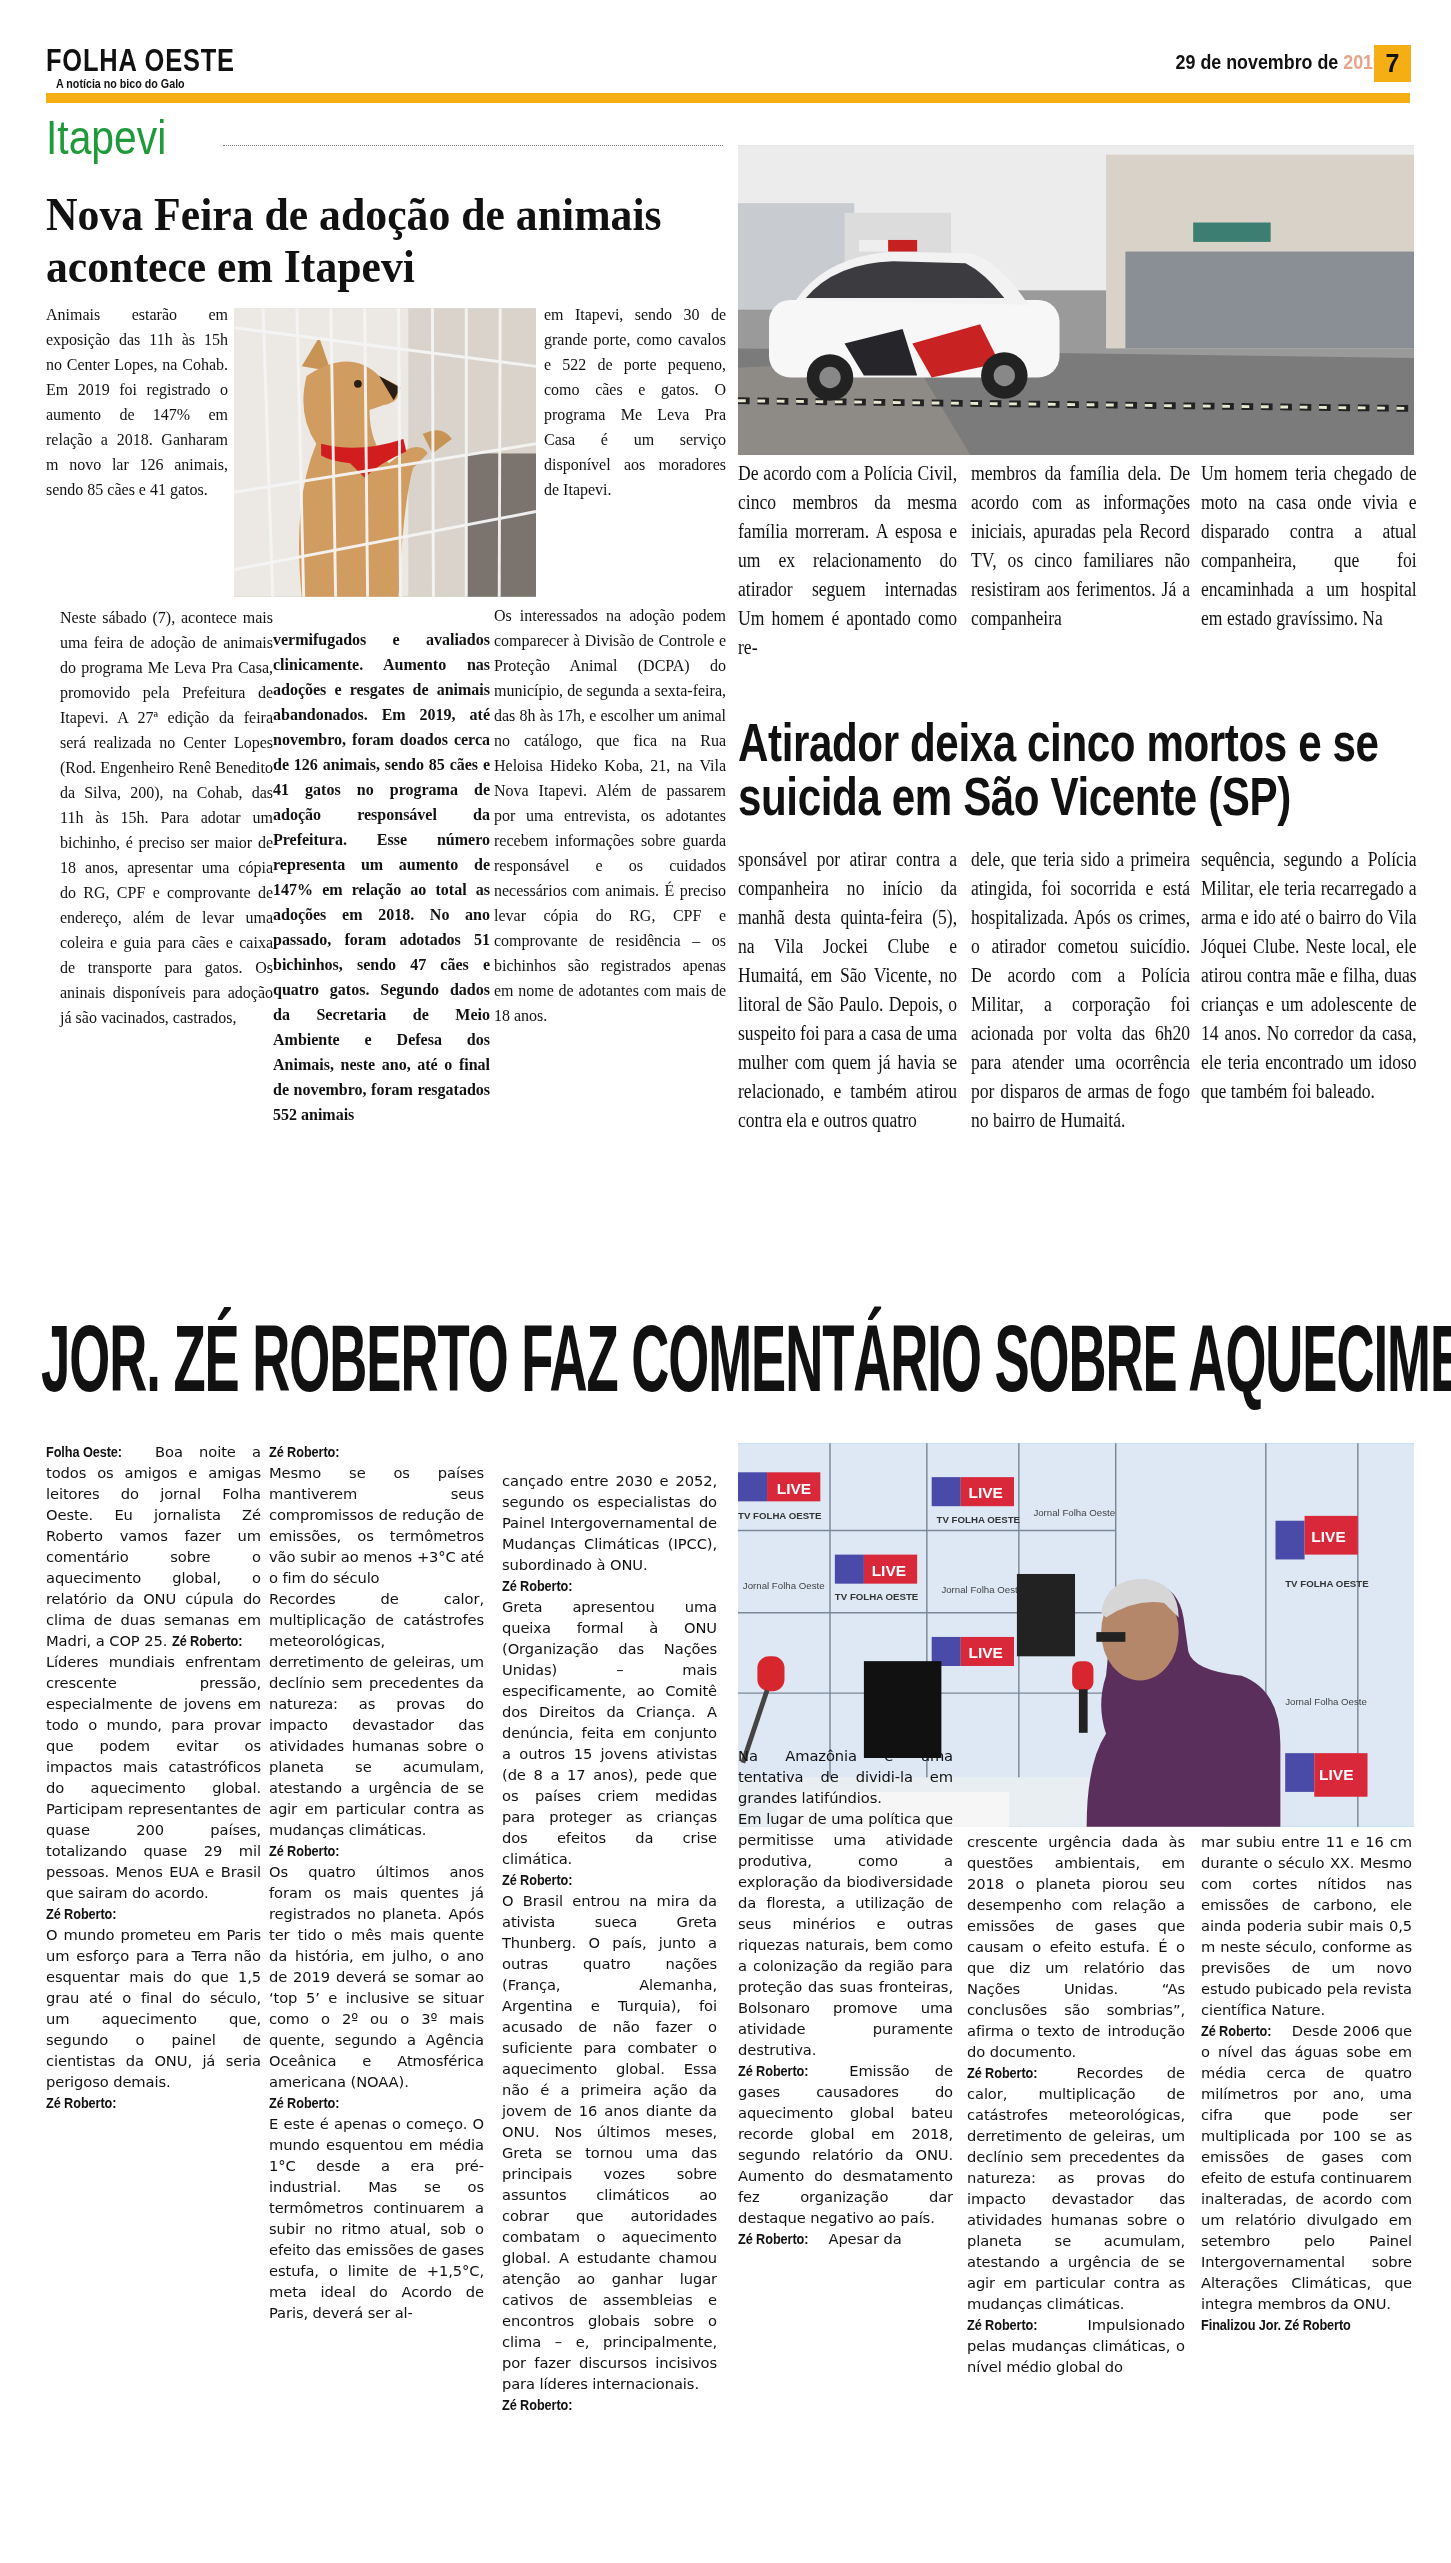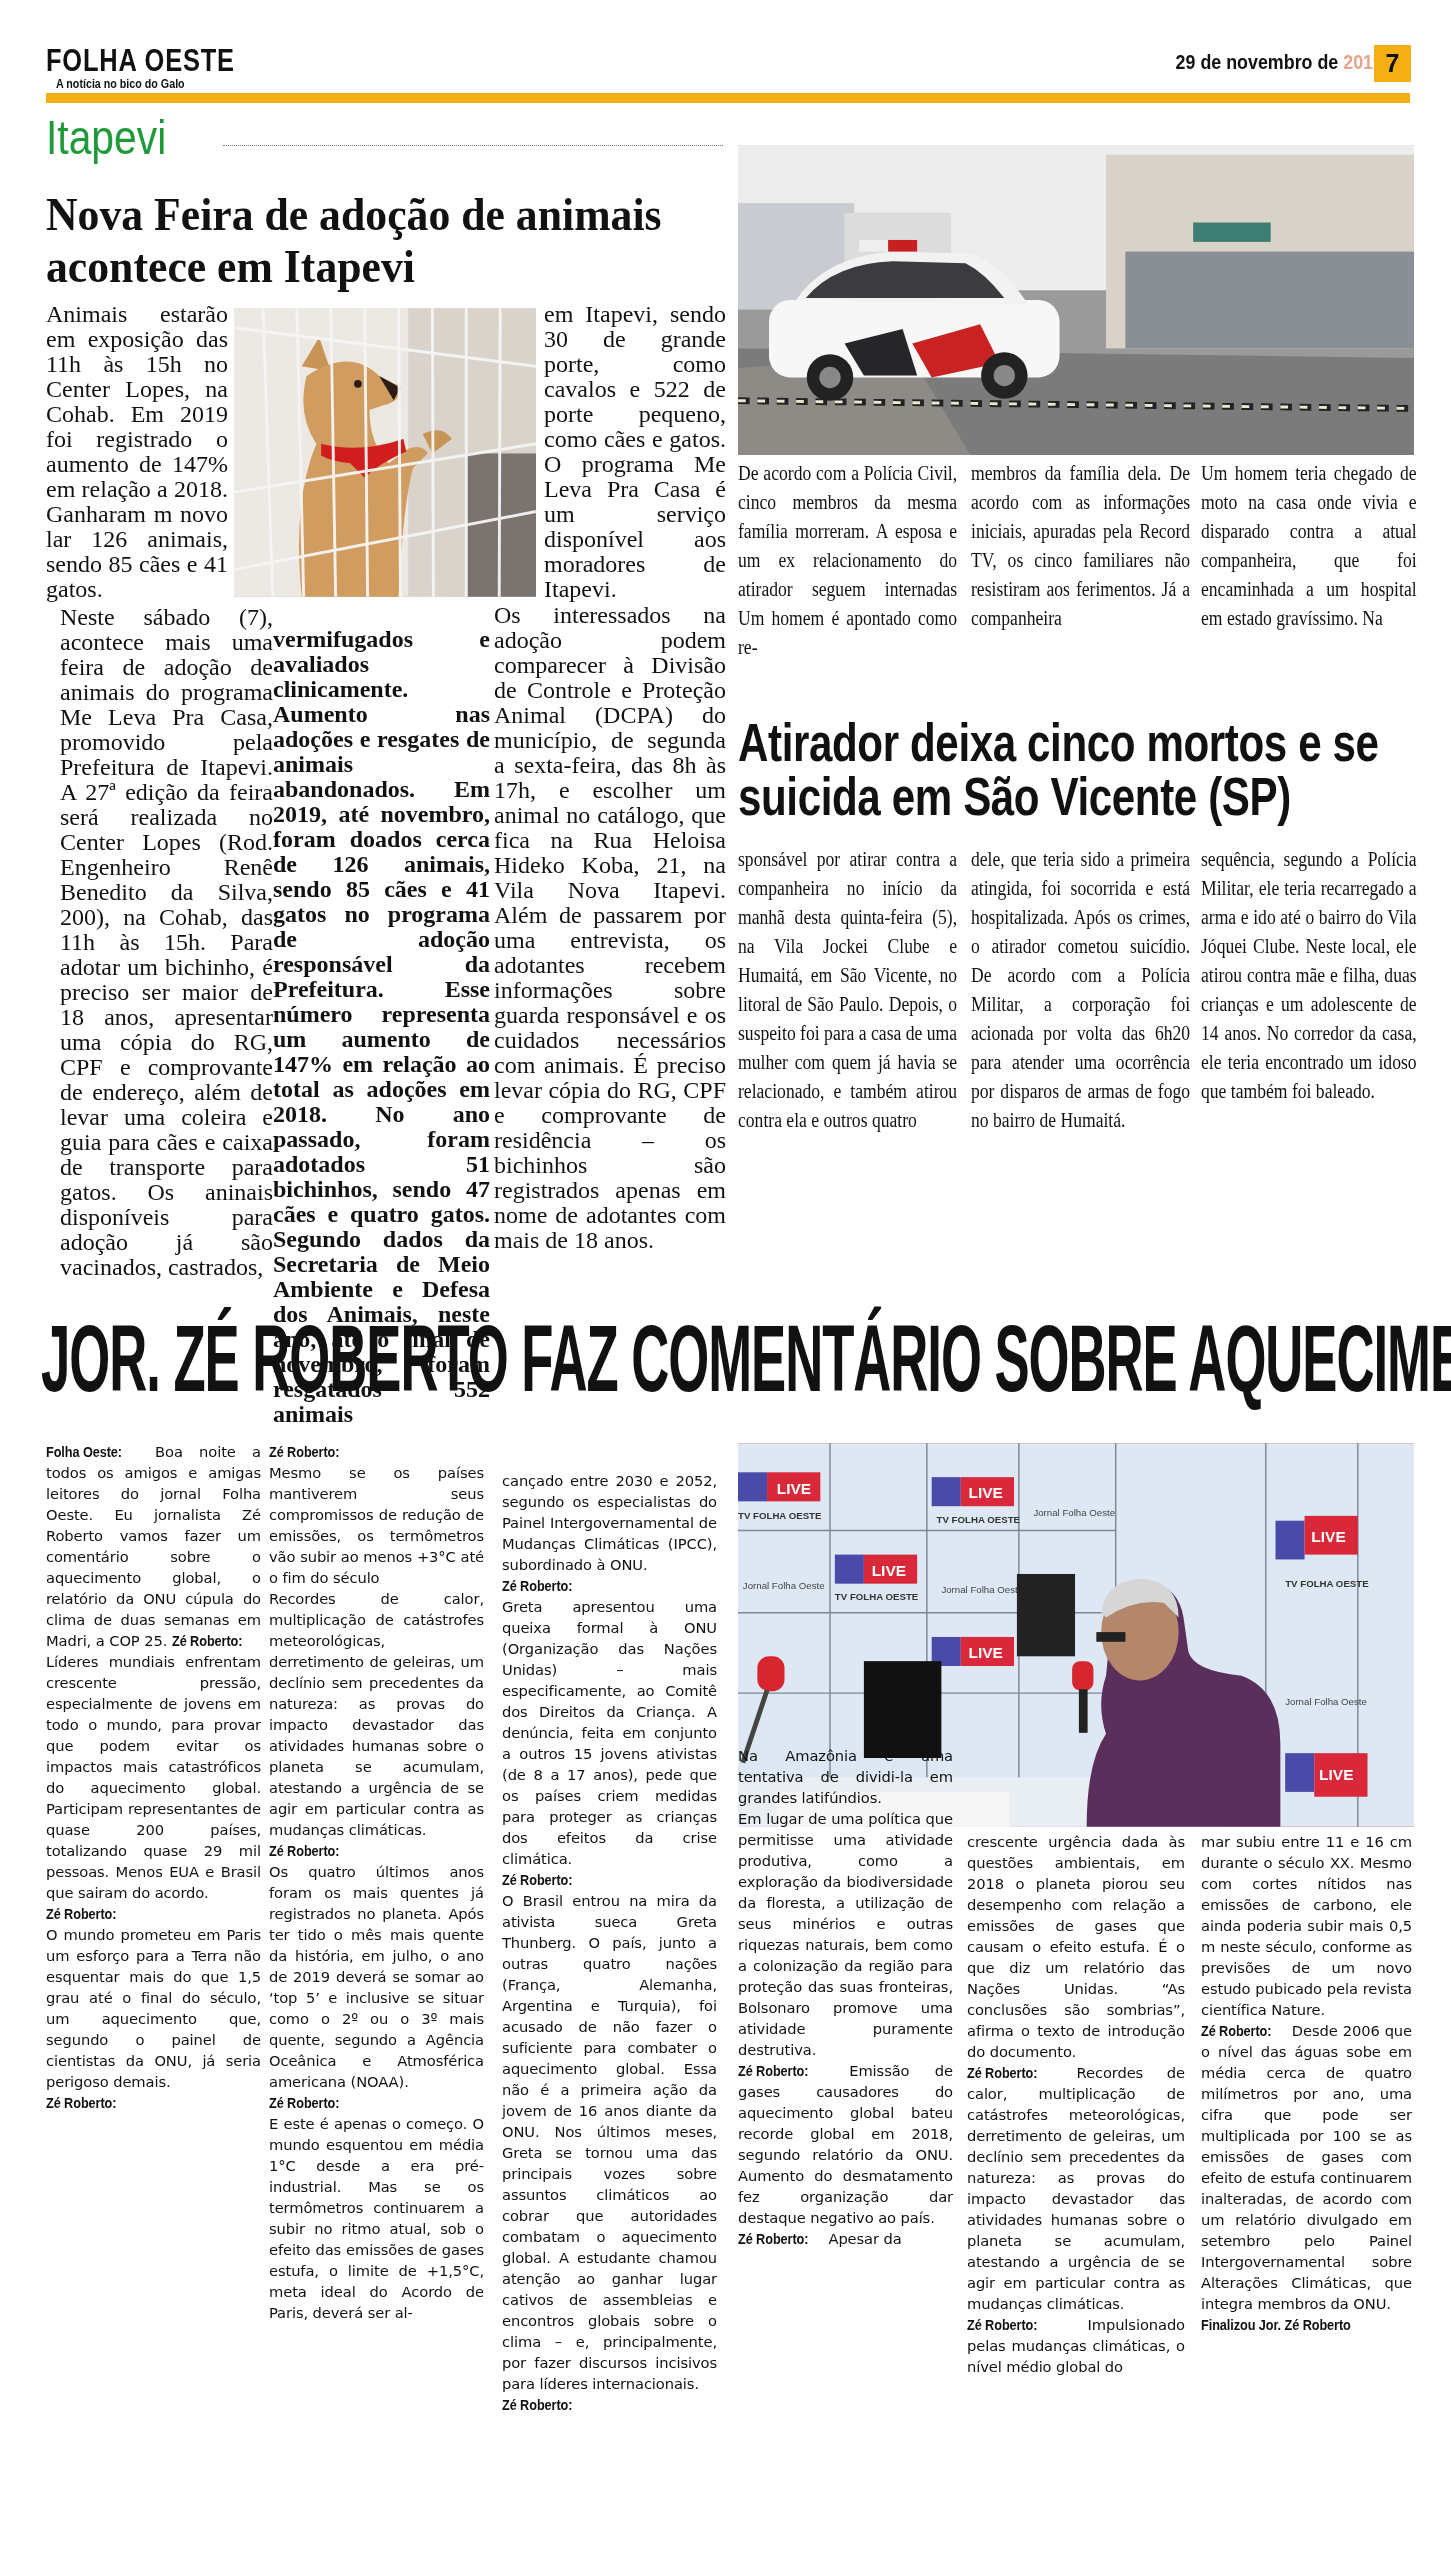--- a/index.html
+++ b/index.html
@@ -10,21 +10,21 @@
   #slogan{left:56px;top:77px;font-family:"Liberation Sans",sans-serif;font-size:12.6px;font-weight:bold;transform:scaleX(0.85);transform-origin:left top;}
   #dateline{right:68px;top:50px;font-family:"Liberation Sans",sans-serif;font-weight:bold;font-size:21px;transform:scaleX(0.85);transform-origin:right top;}
   #dateline .yr{color:#e8a48a;}
   #pagebox{left:1374px;top:45px;width:37px;height:37px;background:#f5ae14;font-family:"Liberation Sans",sans-serif;font-weight:bold;font-size:25px;text-align:center;line-height:37px;color:#111;}
   #goldbar{left:46px;top:93px;width:1364px;height:9.7px;background:#f5ae14;}
   
   #section{left:46px;top:114px;font-family:"Liberation Sans",sans-serif;font-size:48px;color:#1e9a3a;transform:scaleX(0.85);transform-origin:left top;line-height:1;}
   #section-dots{left:223px;top:145px;width:500px;border-bottom:1.9px dotted #777;}
   
   #h1{left:46px;top:188px;width:688px;font-family:"Liberation Serif",serif;font-weight:bold;font-size:47px;line-height:52px;transform:scaleX(0.93);transform-origin:left top;}
-  .col{font-size:24px;line-height:25px;text-align:justify;hyphens:manual;}
+  .col{font-size:16px;line-height:25px;text-align:justify;hyphens:manual;}
   
   #a1c1{left:46px;top:302px;width:182px;}
   #a1c1b{left:60px;top:605px;width:213px;}
   #a1c2{left:273px;top:627px;width:217px;font-weight:bold;}
   #a1c3{left:544px;top:302px;width:182px;}
   #a1c3b{left:544px;top:604px;width:182px;}
   #dogphoto{left:234px;top:308px;width:302px;height:289px;overflow:hidden;background:linear-gradient(135deg,#e9e6e2,#cfc8c0 60%,#8d8882);}
   
   #policephoto{left:738px;top:145px;width:676px;height:310px;overflow:hidden;background:linear-gradient(#f2f2f2 0%,#dcdcdc 40%,#8c8c8c 62%,#6f6f6f 100%);}
   .narrow{font-family:"Liberation Serif",serif;font-size:20px;line-height:29px;text-align:justify;transform:scaleX(0.88);transform-origin:left top;}
@@ -36,21 +36,21 @@
   #a2d2{left:971px;top:845px;width:249px;}
   #a2d3{left:1201px;top:845px;width:245px;}
   
   #h3{left:41px;top:1310px;font-family:"Liberation Sans",sans-serif;font-weight:bold;font-size:95px;line-height:97px;transform:scaleX(0.555);transform-origin:left top;white-space:nowrap;letter-spacing:-1.9px;}
   
   .sans{font-family:"DejaVu Sans",sans-serif;font-size:14.7px;line-height:21px;text-align:justify;letter-spacing:-0.1px;}
   .lbl{font-family:"Liberation Sans",sans-serif;font-weight:bold;font-size:15.5px;transform:scaleX(0.82);display:inline-block;transform-origin:left center;}
   #c1{left:46px;top:1441px;width:215px;}
   #c2{left:269px;top:1441px;width:215px;}
   #c3{left:502px;top:1441px;width:215px;margin-top:29px;}
-  #studiophoto{left:738px;top:1443px;width:676px;height:384px;overflow:hidden;background:#ef4444;}
+  #studiophoto{left:738px;top:1443px;width:676px;height:384px;overflow:hidden;background:#7dd3fc;}
   #c4{left:738px;top:1745px;width:215px;}
   #c5{left:967px;top:1831px;width:218px;}
   #c6{left:1201px;top:1831px;width:211px;}
   p{margin:0;}
 </style>
 </head>
 <body>
 
 <div class="abs" id="brand">FOLHA OESTE</div>
 <div class="abs" id="slogan">A notícia no bico do Galo</div>

